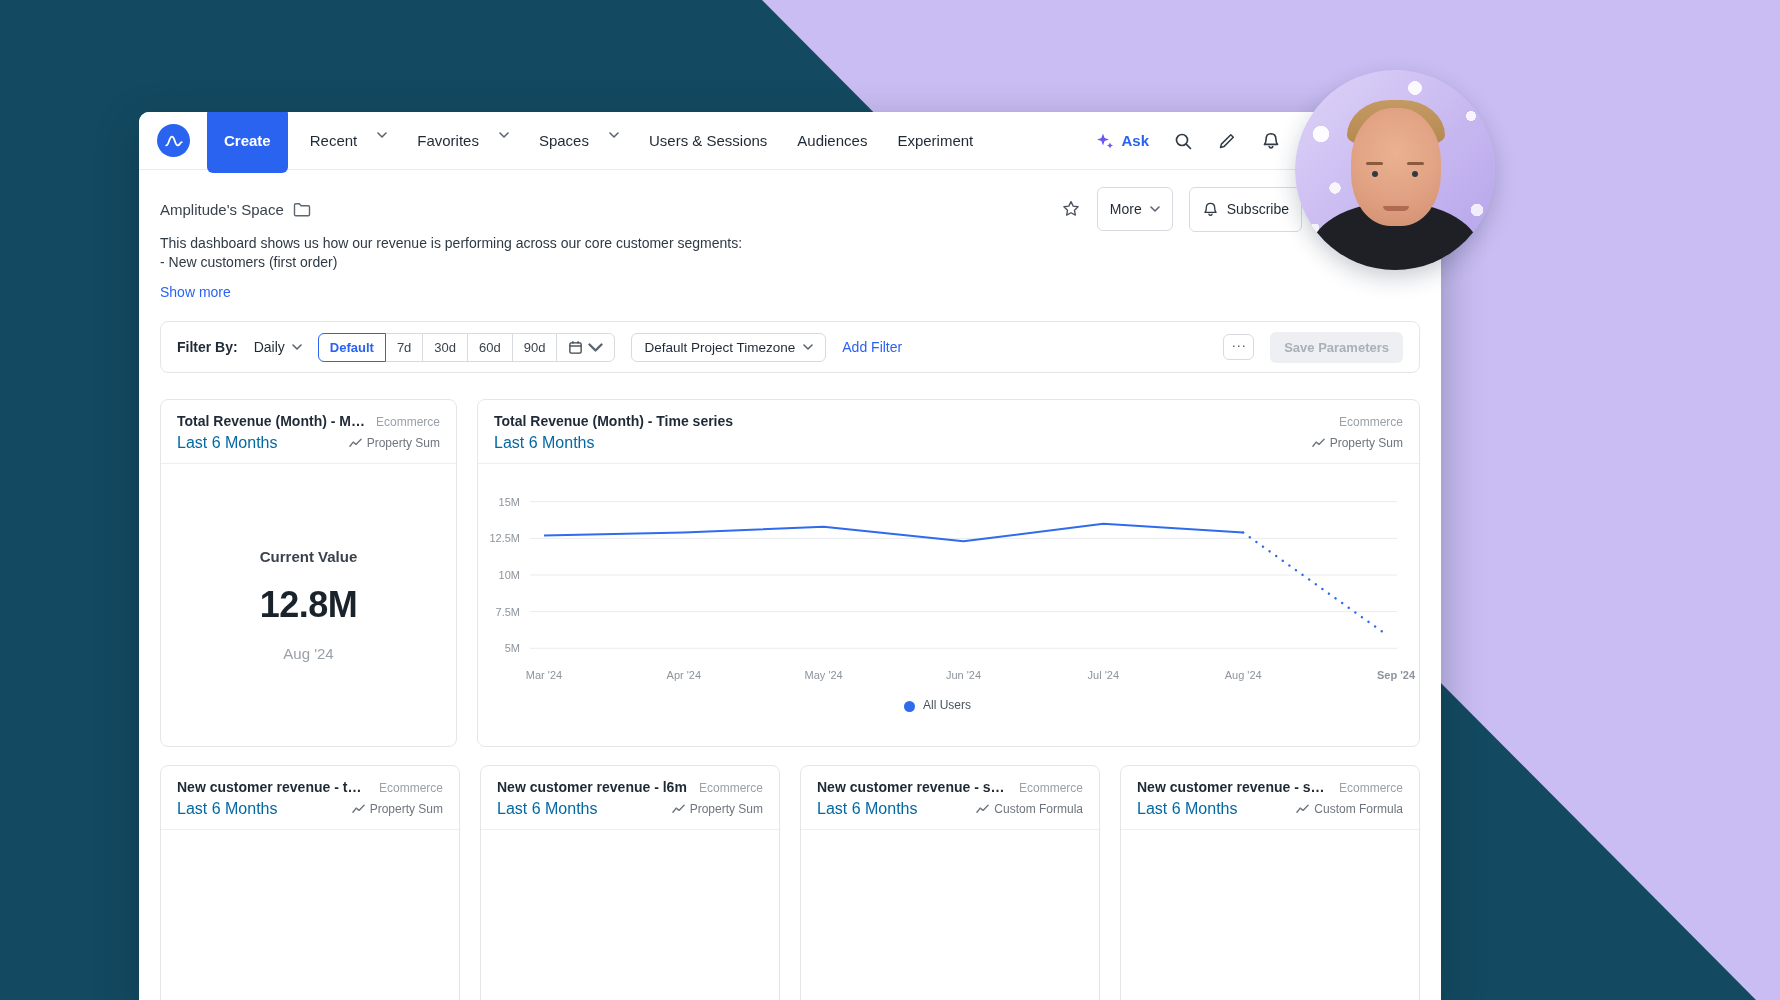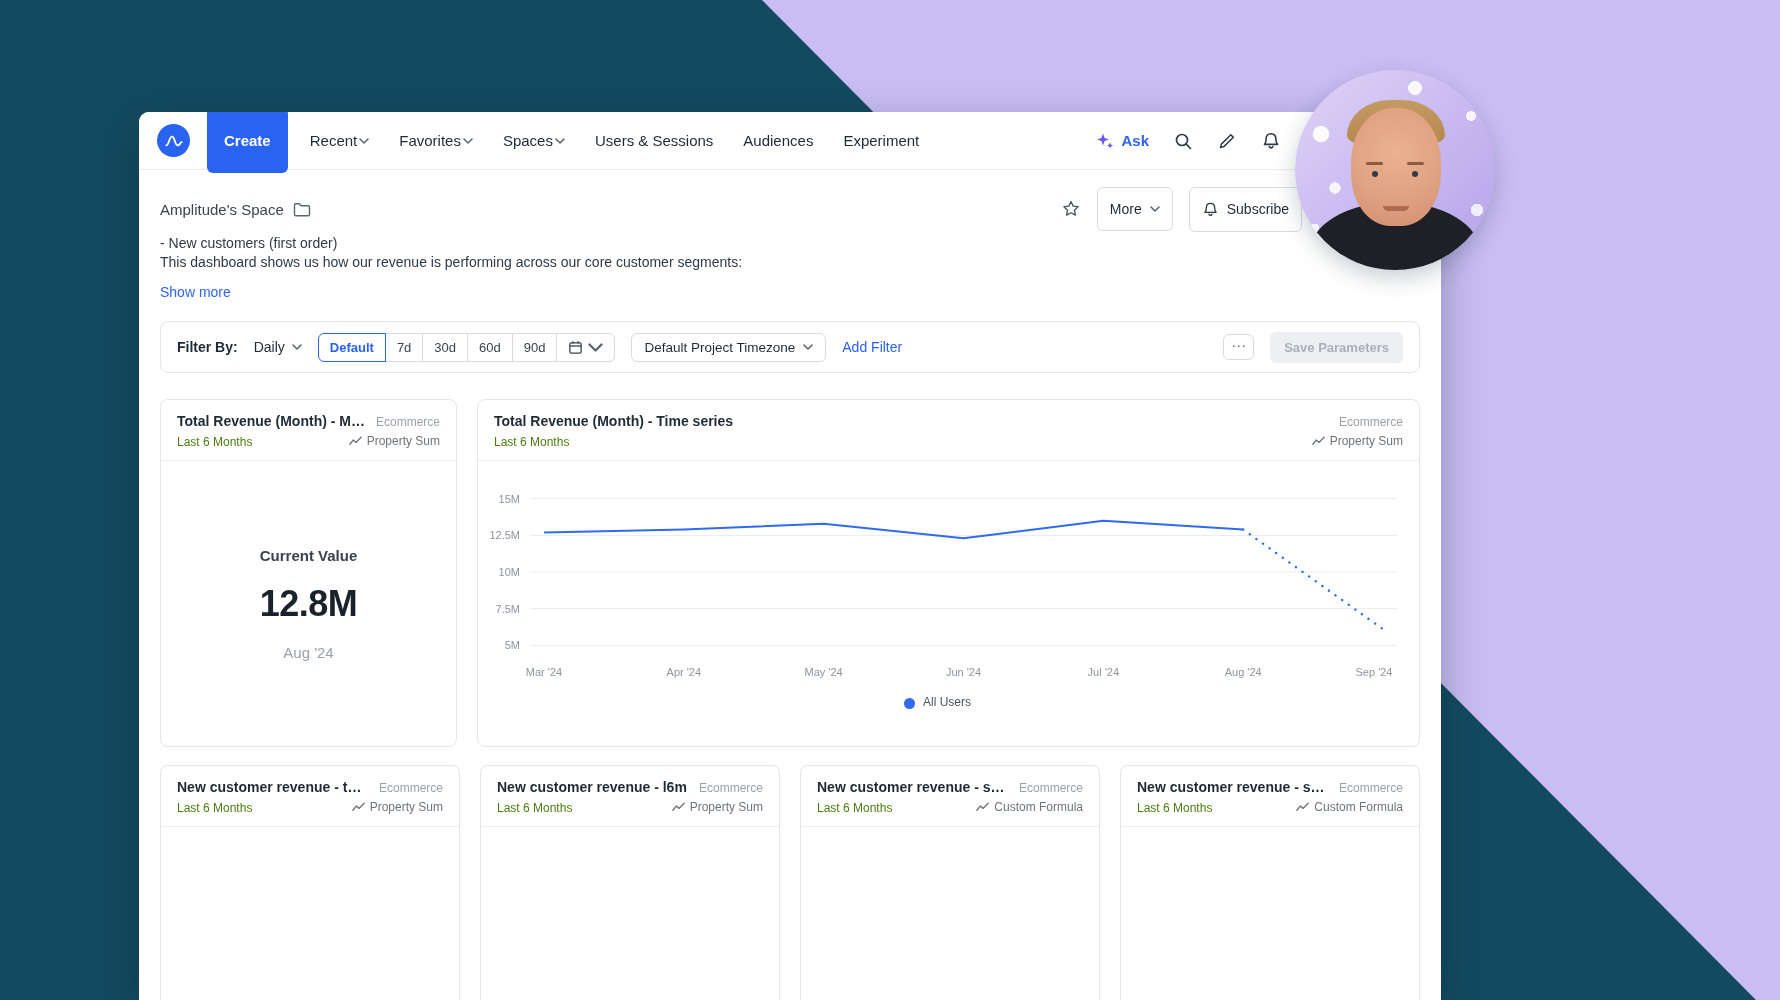--- a/index.html
+++ b/index.html
@@ -10,21 +10,21 @@
 
   
   .window{position:absolute;left:139px;top:112px;width:1302px;height:888px;background:#fff;border-radius:10px 10px 0 0;overflow:hidden;box-shadow:0 14px 44px rgba(8,30,46,.32)}
 
   
   .topnav{display:flex;align-items:center;height:58px;padding:0 18px;border-bottom:1px solid #e8eaec;background:#fff}
   .logo{width:33px;height:33px;border-radius:50%;background:#2b63f1;display:flex;align-items:center;justify-content:center;margin-right:17px;flex:none;cursor:pointer}
   .logo svg{width:26px;height:26px}
   .create-btn{background:#2b63f1;color:#fff;font-size:15px;font-weight:600;border:none;border-radius:6px;padding:24px 17px;cursor:pointer;font-family:inherit}
   .nav-menu{display:flex;align-items:center;gap:30px;margin-left:22px;font-size:15px;color:#1f2a37}
-  .nav-item{display:flex;align-items:center;gap:2px;cursor:pointer;white-space:nowrap}
+  .nav-item{display:flex;gap:20px;cursor:pointer;white-space:nowrap}
   .chev{width:10px;height:6px;flex:none}
   .chev path{stroke:#5c6670;fill:none;stroke-width:1.6;stroke-linecap:round;stroke-linejoin:round}
   .nav-right{margin-left:auto;display:flex;align-items:center;gap:24px;padding-right:142px}
   .ask{display:flex;align-items:center;gap:7px;color:#2b63f1;font-size:15px;font-weight:600;cursor:pointer}
   .icon-btn{display:flex;align-items:center;justify-content:center;cursor:pointer;background:none;border:none;padding:0}
   .icon-btn svg{width:20px;height:20px}
 
   
   .content{padding:26px 21px 0 21px}
   .crumb-row{display:flex;align-items:center;height:26px}
@@ -54,21 +54,21 @@
   
   .cards-row{display:flex;gap:20px;margin-top:26px}
   .card{background:#fff;border:1px solid #e4e7ea;border-radius:8px;display:flex;flex-direction:column;overflow:hidden}
   .metric-card{width:297px;flex:none;height:348px}
   .ts-card{flex:1;height:348px}
   .card-head{padding:13px 16px 11px;border-bottom:1px solid #eceef1}
   .card-head-row{display:flex;align-items:baseline;justify-content:space-between}
   .card-head-row + .card-head-row{margin-top:5px}
   .card-title{font-size:14px;font-weight:700;color:#1f2a37;white-space:nowrap;overflow:hidden;text-overflow:ellipsis;cursor:pointer}
   .card-source{font-size:12px;color:#9aa1a9;margin-left:10px;flex:none}
-  .card-period{font-size:12px;color:#4d7c0f}
+  .card-period{font-size:16px;color:#0369a1}
   .card-measure{display:flex;align-items:center;gap:5px;font-size:12px;color:#6e757d}
   .measure-icon{width:13px;height:10px;flex:none}
   .measure-icon polyline{stroke:#6e757d;fill:none;stroke-width:1.5;stroke-linecap:round;stroke-linejoin:round}
 
   .metric-body{flex:1;display:flex;flex-direction:column;align-items:center;justify-content:center;gap:19px}
   .metric-label{font-size:15px;font-weight:700;color:#3a434d}
   .metric-value{font-size:36px;font-weight:700;color:#1a222c;letter-spacing:-.5px}
   .metric-period{font-size:15px;color:#9aa1a9}
 
   .ts-body{flex:1;padding:26px 22px 0 0;display:flex;flex-direction:column}
@@ -207,22 +207,22 @@
             <svg width="17" height="17" viewBox="0 0 20 20">
               <path d="M10 2.8 c-3.1 0 -4.9 2.3 -4.9 5.2 c0 2.9 -0.7 4.4 -1.6 5.4 h13 c-0.9 -1 -1.6 -2.5 -1.6 -5.4 c0 -2.9 -1.8 -5.2 -4.9 -5.2 Z" fill="none" stroke="#313b45" stroke-width="1.6" stroke-linejoin="round"></path>
               <path d="M8.2 15.6 a1.9 1.9 0 0 0 3.6 0" fill="none" stroke="#313b45" stroke-width="1.6" stroke-linecap="round"></path>
             </svg>
             <span>Subscribe</span>
           </button>
         </div>
       </div>
 
       <div class="desc">
+        <div>This dashboard shows us how our revenue is performing across our core customer segments:</div>
         <div>- New customers (first order)</div>
-        <div>This dashboard shows us how our revenue is performing across our core customer segments:</div>
       </div>
       <span class="show-more">Show more</span>
 
       
       <div class="filter-bar">
         <span class="filter-label">Filter By:</span>
         <div class="dropdown">
           <span>Daily</span>
           <svg class="chev" viewBox="0 0 10 6">
               <path d="M1 1 L5 5 L9 1"></path>
@@ -321,21 +321,21 @@
                   </svg>
                 </div>
             </div>
             <div class="x-axis">
                 <div class="xtick" style="left: 14px;">Mar '24</div>
                 <div class="xtick" style="left: 153.833px;">Apr '24</div>
                 <div class="xtick" style="left: 293.667px;">May '24</div>
                 <div class="xtick" style="left: 433.5px;">Jun '24</div>
                 <div class="xtick" style="left: 573.333px;">Jul '24</div>
                 <div class="xtick" style="left: 713.167px;">Aug '24</div>
-                <div class="xtick" style="left: 844px;">Sep '24</div>
+                <div class="xtick" style="left: 866px; font-weight: bold;">Sep '24</div>
               </div>
             <div class="legend">
               <span class="legend-dot" style="background: rgb(47, 107, 236);"></span>
               <span class="legend-label">All Users</span>
             </div>
           </div>
         </div>
       </div>
 
       

